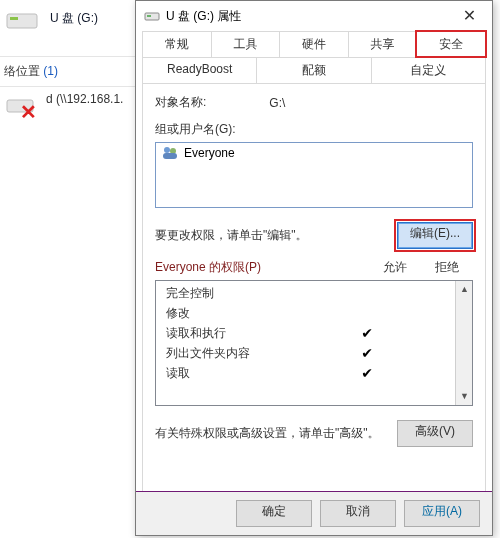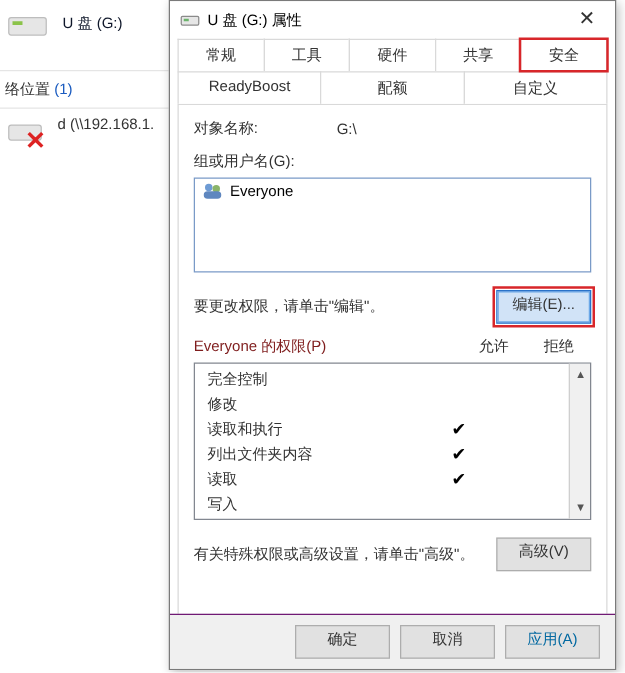--- a/index.html
+++ b/index.html
@@ -36,21 +36,21 @@
   .tab.active { background:#fff; position:relative; z-index:2; }
   .tab.sec { position:relative; }
   .red-box { outline:2px solid #d8262a; outline-offset:-1px; }
 
   .panel { border:1px solid #d9d9d9; margin:0 6px; padding:10px 12px 8px 12px; height:430px; background:#fff; }
 
   .row { display:flex; align-items:center; margin-bottom:10px;gap:41px; }
   .lbl { color:#333; }
   .val { margin-left:22px; color:#333; }
 
-  .grouplist { border:1px solid #7a9ac7; height:76px; background:#fff; margin-top:4px; margin-bottom:14px; position:relative; }
+  .grouplist { border:1px solid #7a9ac7; height:66px; background:#fff; margin-top:4px; margin-bottom:14px; position:relative; }
   .grouplist .item { padding:3px 6px; display:flex; align-items:center; }
   .grouplist .item.sel {  }
   .people { width:16px; height:14px; margin-right:6px; display:inline-block; }
 
   .edit-row { display:flex; align-items:center; margin-bottom:10px; }
   .edit-row .txt { flex:1; color:#333; }
   .btn { min-width:76px; height:27px; border:1px solid #adadad; background:#e1e1e1; color:#333; text-align:center; line-height:21px; padding:0 8px; cursor:default; }
   .btn.primary { outline:2px solid #d8262a; outline-offset:1px; background:#d1e3f7; border:1px solid #2a72c8; box-shadow: inset 0 0 0 1px #6aa7e8; }
   .btn.disabled { color:#0369a1; }
 
@@ -181,25 +181,20 @@
           <div class="perm-row">
             <span class="pname">列出文件夹内容</span>
             <span class="cell"><span class="chk">✔</span></span>
             <span class="cell"></span>
           </div>
           <div class="perm-row">
             <span class="pname">读取</span>
             <span class="cell"><span class="chk">✔</span></span>
             <span class="cell"></span>
           </div>
-          <div class="perm-row">
-            <span class="pname">写入</span>
-            <span class="cell"></span>
-            <span class="cell"></span>
-          </div>
         </div>
       <div class="perm-scroll">
         <div class="arrow-up">▲</div>
         <div class="arrow-dn">▼</div>
       </div>
     </div>
 
     <div class="adv-row">
       <span class="txt">有关特殊权限或高级设置，请单击"高级"。</span>
       <div class="btn">高级(V)</div>

